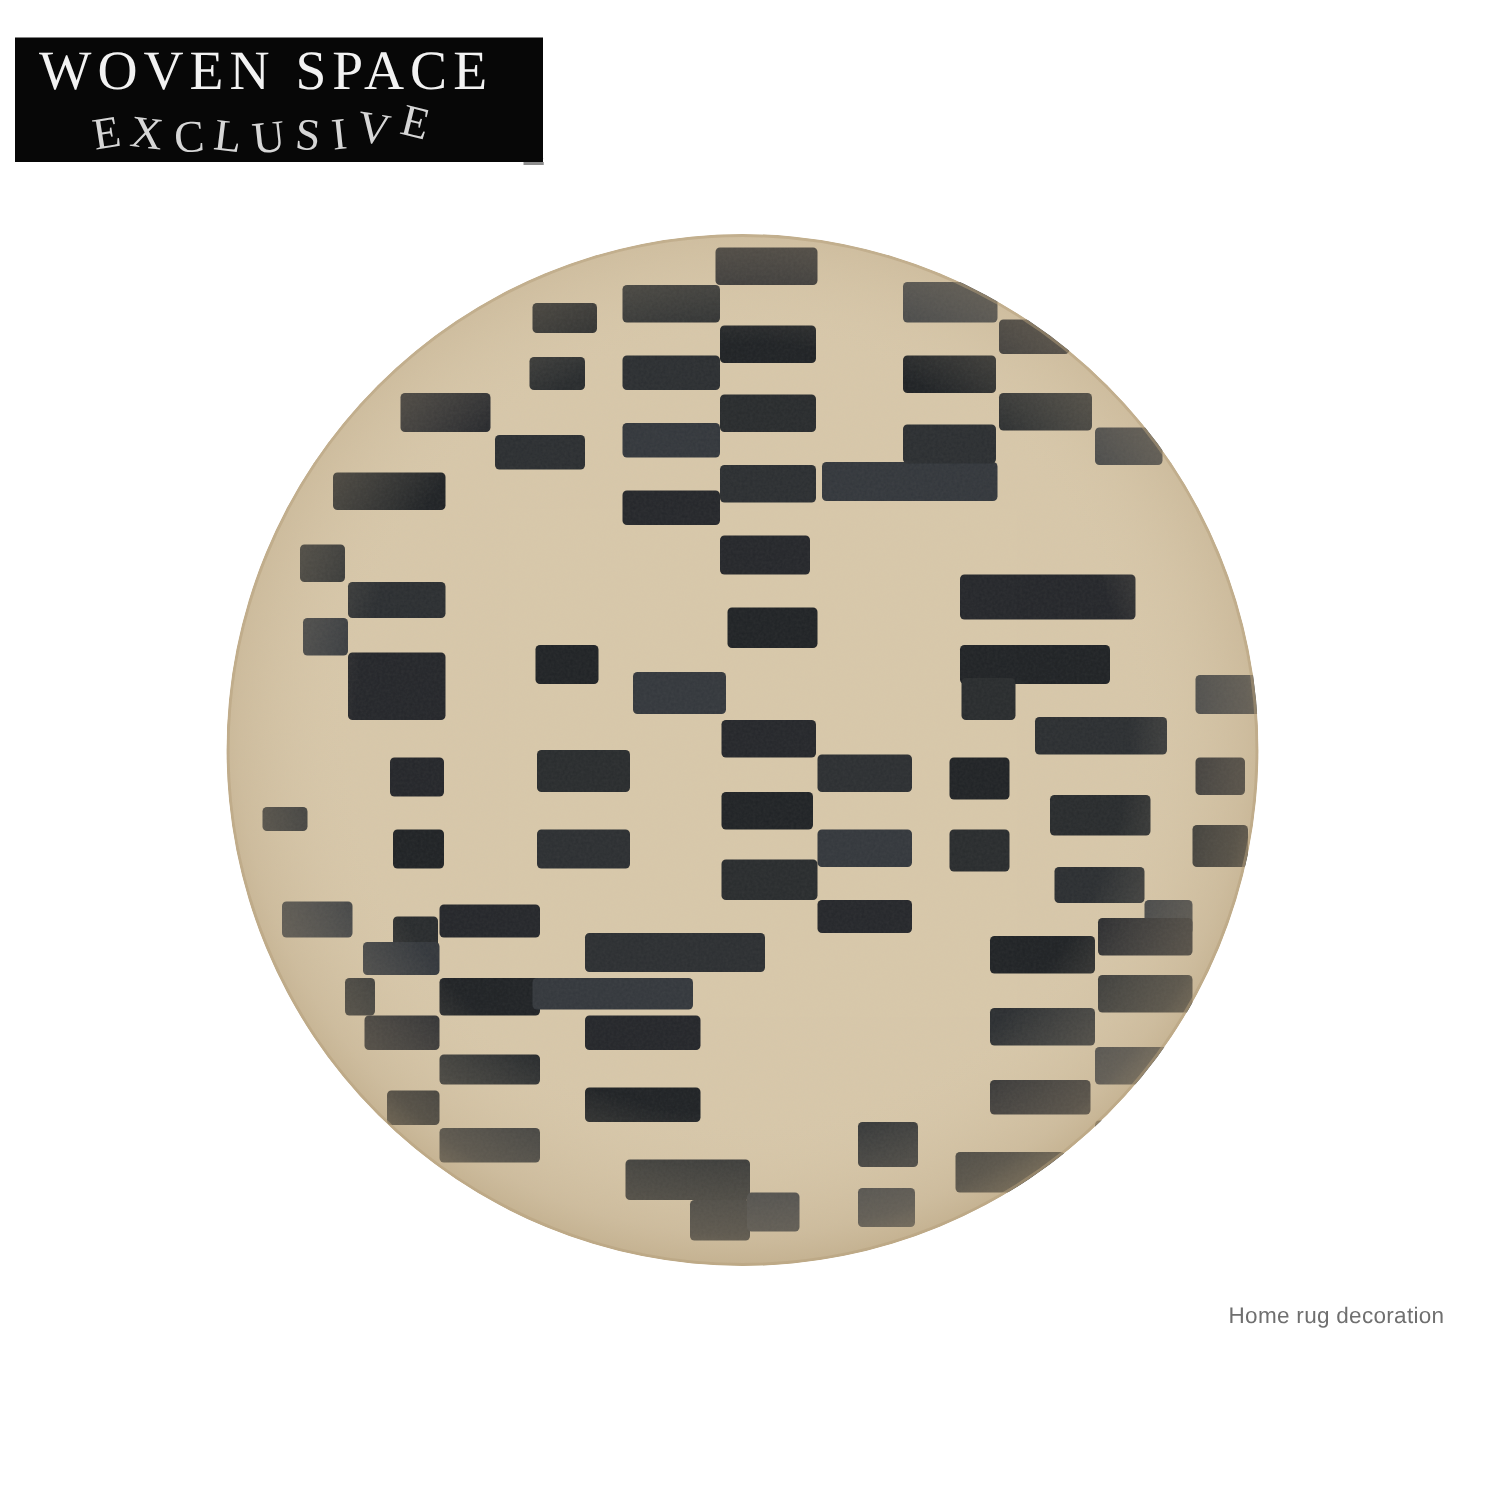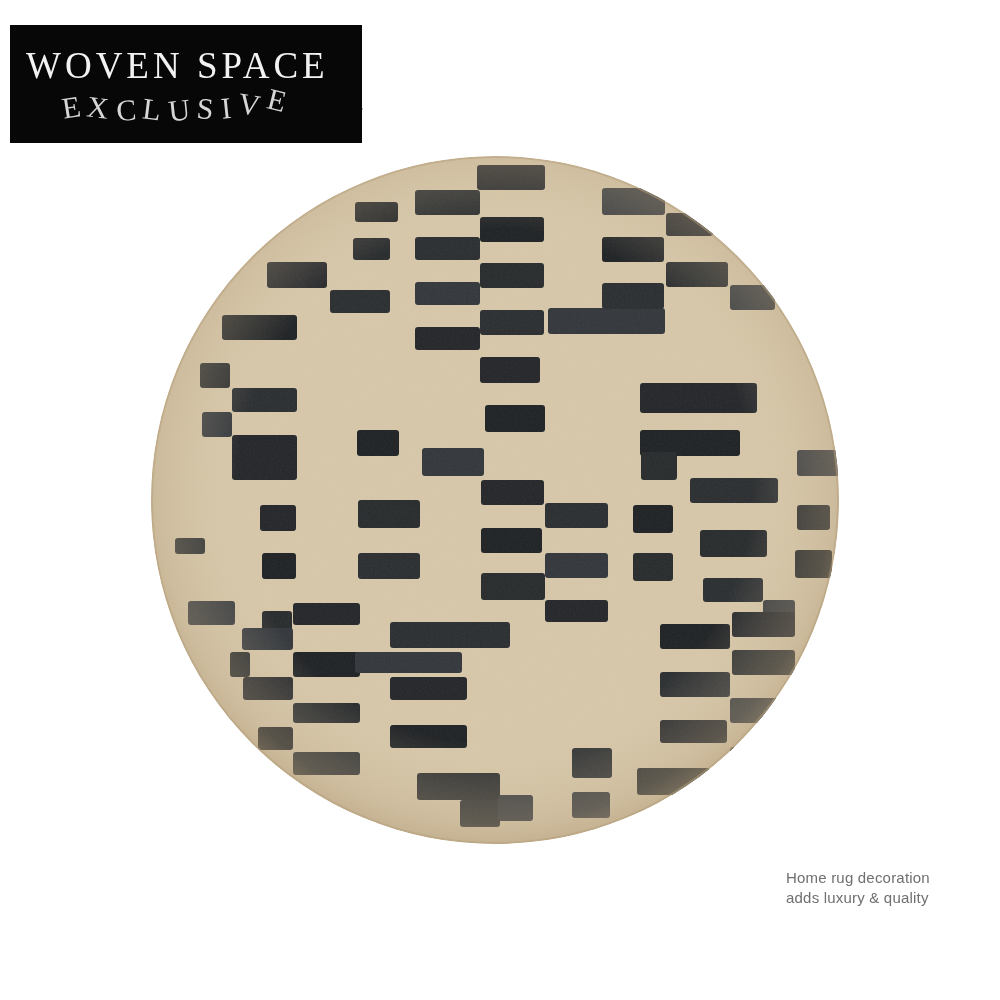--- a/index.html
+++ b/index.html
@@ -3,21 +3,21 @@
 <meta charset="utf-8">
 <style>
   html,body{margin:0;padding:0;}
   body{
     width:1000px;height:1000px;position:relative;overflow:hidden;
     background:#ffffff;
     font-family:"Liberation Sans", sans-serif;
   }
   
   .badge{
-    position:absolute;left:10px;top:25px;width:352px;height:118px;
+    position:absolute;left:10px;top:25px;width:352px;height:83px;
     z-index:3;display:flex;flex-direction:column;justify-content:center;
   }
   .badge-line1{
     font-family:"Liberation Serif", serif;
     font-size:37px;letter-spacing:4px;font-weight:400;
     padding-left:16px;line-height:1.0;white-space:nowrap;
   }
   .badge-line2{
     font-family:"Liberation Serif", serif;
     font-size:30px;letter-spacing:7px;font-weight:400;
@@ -31,21 +31,21 @@
     font-size:27px;text-decoration:underline;
   }
   
   .rug-wrap{
     position:absolute;left:150px;top:155px;width:690px;height:690px;z-index:1;
   }
   .rug-wrap svg{display:block;}
   
   .caption{
     position:absolute;left:786px;top:868px;width:210px;
-    font-size:15px;line-height:19.5px;letter-spacing:0.2px;
+    font-size:15px;line-height:19.5px;letter-spacing:0.2px;text-align:center;
   }
 </style>
 </head>
 <body>
 
 <div class="badge" style="background: rgb(7, 7, 7);">
   <div class="badge-line1" style="color: rgb(242, 242, 242);">WOVEN SPACE</div>
   <div class="badge-line2" style="color: rgb(214, 214, 214);"><span style="transform: rotate(-9deg) translateY(0px);">E</span><span style="transform: rotate(7deg) translateY(1px);">X</span><span style="transform: rotate(-4deg) translateY(3px);">C</span><span style="transform: rotate(7deg) translateY(3px);">L</span><span style="transform: rotate(-6deg) translateY(3px);">U</span><span style="transform: rotate(5deg) translateY(2px);">S</span><span style="transform: rotate(-6deg) translateY(1px);">I</span><span style="transform: rotate(9deg) translateY(-2px);">V</span><span style="transform: rotate(14deg) translateY(-6px);">E</span></div>
 </div>
 
@@ -149,14 +149,13 @@
         <rect x="487" y="613" width="73" height="27" rx="3" ry="3" fill="#282b2d"></rect>
         <rect x="0" y="0" width="690" height="690" filter="url(#grain)" opacity="0.13"></rect>
         <circle cx="345" cy="345" r="344" fill="url(#vig)"></circle>
         <circle cx="345" cy="345" r="343" fill="none" stroke="#b5a07c" stroke-opacity="0.5" stroke-width="2"></circle>
       </g>
     </svg>
 </div>
 
 <div class="caption" style="color: rgb(111, 111, 111);">
     <div>Home rug decoration</div>
-    <div>adds luxury &amp; quality</div>
   </div>
 
 </body></html>

